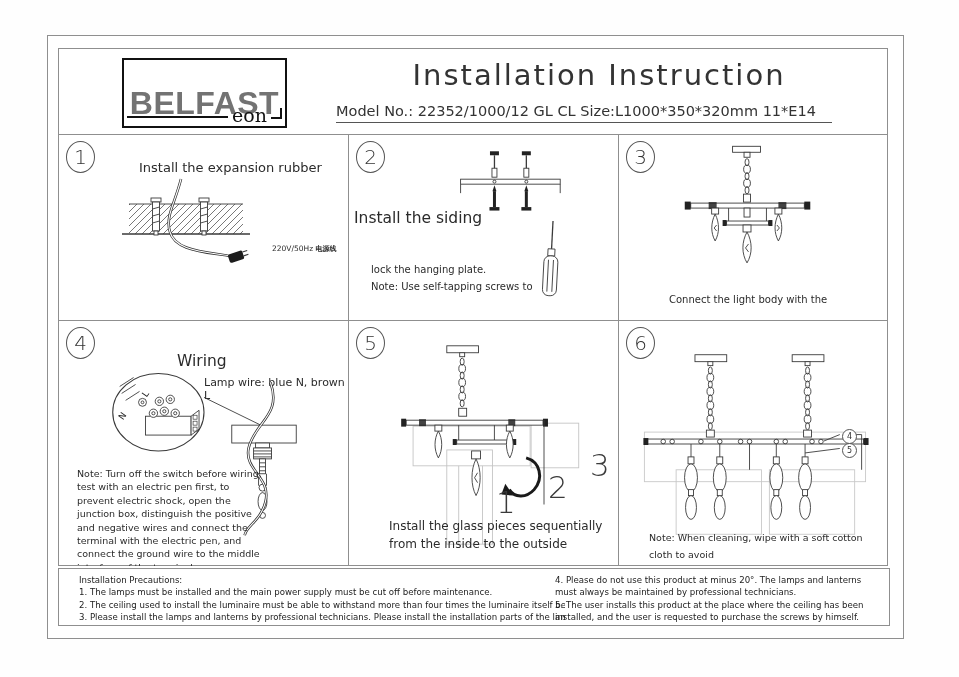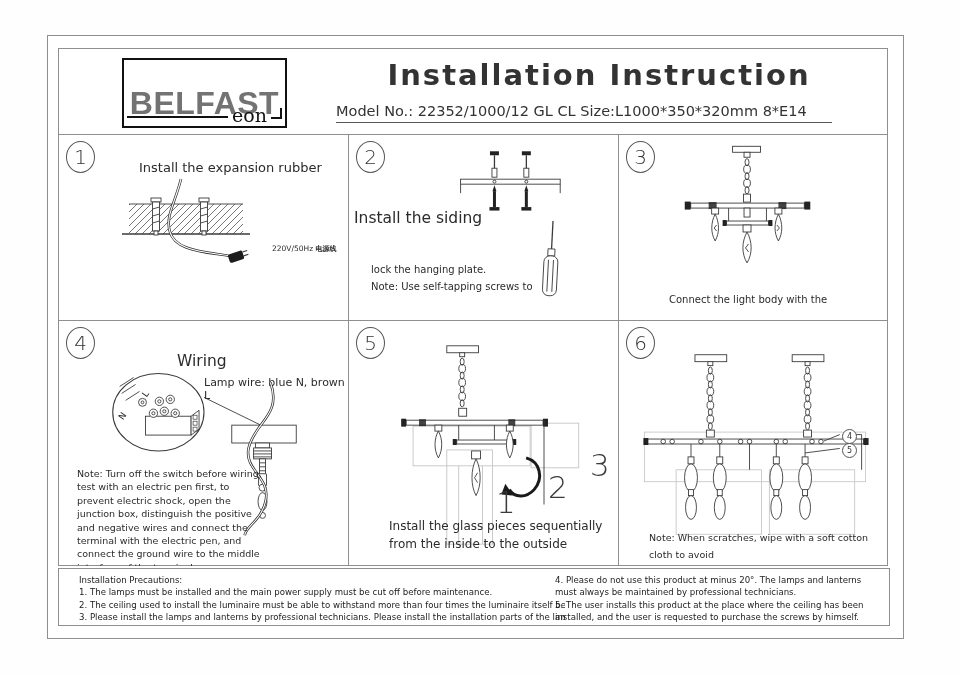--- a/index.html
+++ b/index.html
@@ -13,21 +13,21 @@
         border:1px solid #8f8f8f;}
   
   .logo{position:absolute;left:63px;top:9px;width:161px;height:66px;border:2px solid #111;}
   .brand{font-family:"Liberation Sans",sans-serif;font-weight:800;font-size:32px;
          letter-spacing:.5px;text-align:center;margin-top:25px;color:#737373;}
   .eonrow{position:absolute;left:3px;right:3px;bottom:1px;display:flex;align-items:flex-end;}
   .eonline{flex:1;border-bottom:2px solid #111;margin-bottom:7px;}
   .eon{font-family:"DejaVu Serif",serif;font-size:19px;line-height:1;padding:0 4px;color:#111;}
   .eonhook{width:9px;height:9px;border-bottom:2px solid #111;border-right:2px solid #111;margin-bottom:6px;}
   .title{position:absolute;left:300px;top:9px;width:480px;text-align:center;
-         font-size:29px;font-weight:700;letter-spacing:2px;color:#333;}
+         font-size:29px;font-weight:400;letter-spacing:2px;color:#333;}
   .model{position:absolute;left:277px;top:54px;width:496px;font-size:14.5px;
          border-bottom:1px solid #555;padding-bottom:3px;white-space:nowrap;color:#333;}
   
   .grid{position:absolute;left:0;top:85px;width:828px;height:431px;display:grid;
         grid-template-columns:289px 270px 269px;grid-template-rows:185px 246px;
         border-top:1px solid #8f8f8f;}
   .panel{position:relative;overflow:hidden;}
   .cb{border-left:1px solid #8f8f8f;}
   .rb{border-top:1px solid #8f8f8f;}
   .step{position:absolute;left:7px;top:6px;width:27px;height:30px;border:1px solid #555;
@@ -54,21 +54,21 @@
 
    <div class="logo">
      <div class="brand">BELFAST</div>
      <div class="eonrow">
        <span class="eonline"></span>
        <span class="eon">eon</span>
        <span class="eonhook"></span>
      </div>
    </div>
    <div class="title">Installation Instruction</div>
-   <div class="model">Model No.:  22352/1000/12 GL CL  Size:L1000*350*320mm    8*E14</div>
+   <div class="model">Model No.:  22352/1000/12 GL CL  Size:L1000*350*320mm    11*E14</div>
 
    <div class="grid">
 
     <div class="panel">
       <div class="step">1</div>
       <div class="t" style="left:80px;top:25px;font-size:13px;">Install the expansion rubber</div>
       <svg class="svgfill" viewBox="0 0 289 185">
         <defs>
           <pattern id="h1" width="7" height="7" patternUnits="userSpaceOnUse">
             <path d="M-1,8 L8,-1" stroke="#555" stroke-width="0.8"></path>
@@ -402,21 +402,21 @@
 
           <line x1="206" y1="121" x2="222" y2="114.5"></line>
           <line x1="187" y1="133" x2="222" y2="128.5"></line>
           <line x1="236" y1="114.5" x2="244" y2="114.5"></line>
                 <line x1="244" y1="114.5" x2="244" y2="150"></line>
         </g>
       </svg>
       <div class="callout" style="left:223px;top:108px;">4</div>
       <div class="callout" style="left:223px;top:122px;">5</div>
       <div class="t" style="left:30px;top:208px;font-size:9.5px;line-height:17px;">
-        <div>Note: When scratches, wipe with a soft cotton cloth to avoid</div>
+        <div>Note: When cleaning, wipe with a soft cotton cloth to avoid</div>
         <div>scratches on the lamp body</div>
       </div>
     </div>
 
    </div>
   </div>
 
   <div class="prec">
     <div class="preccol pl">
       <div>Installation Precautions:</div>

